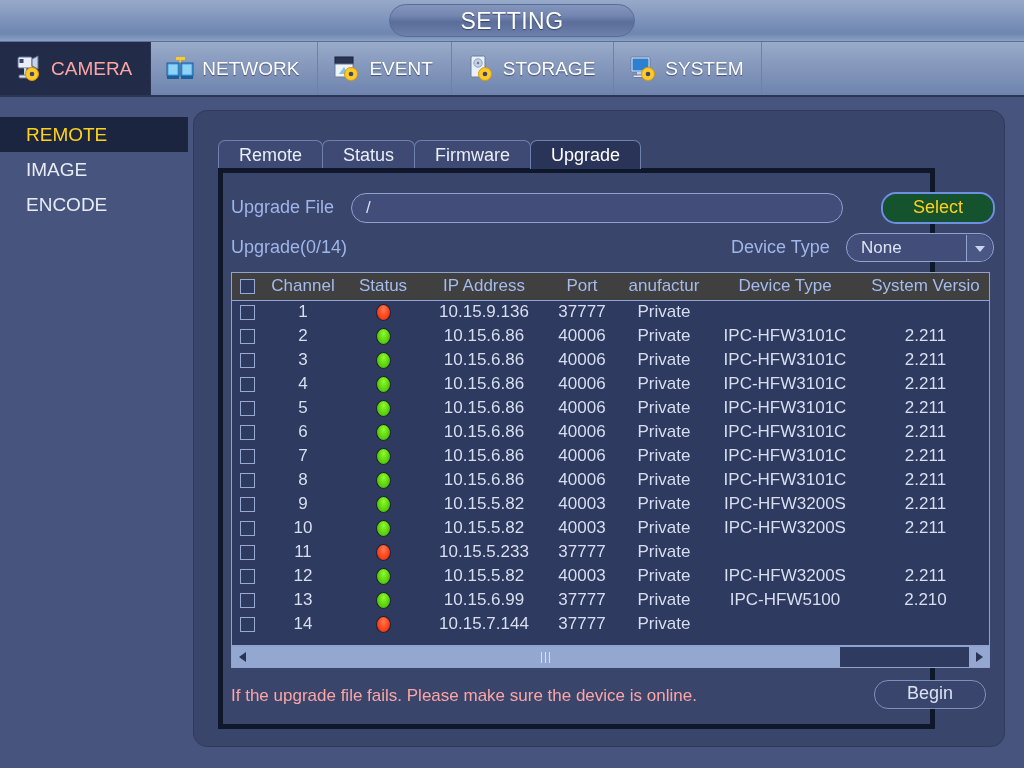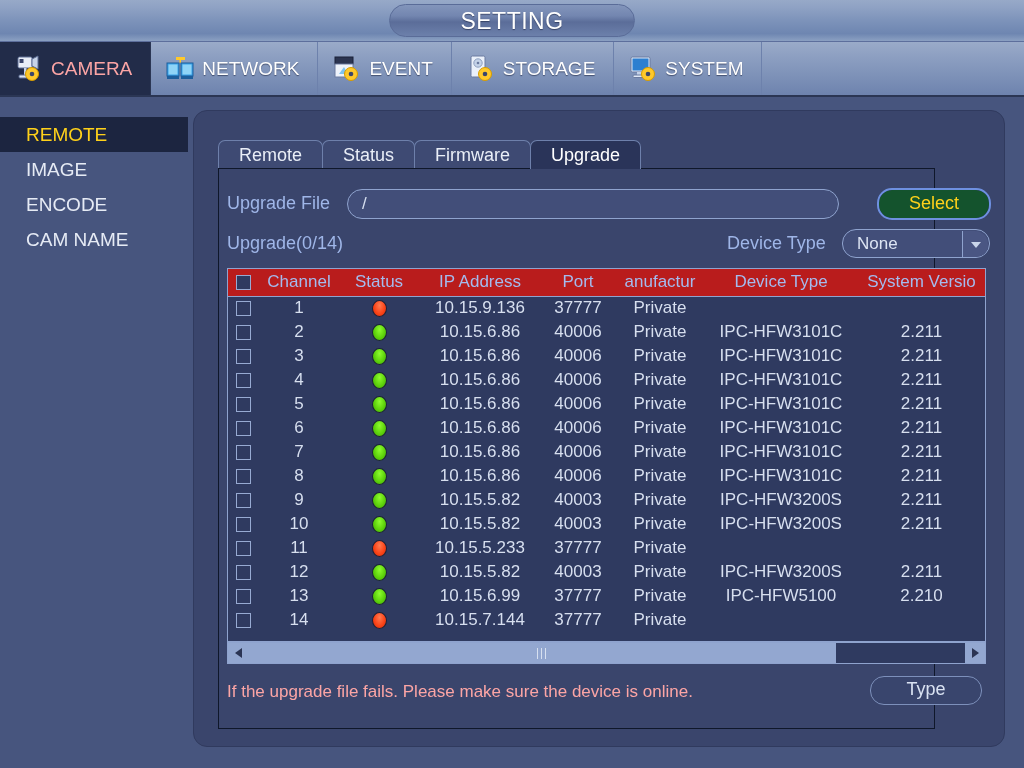--- a/index.html
+++ b/index.html
@@ -95,21 +95,21 @@
   }
   .subtab.active {
     background: #2a3459;
     color: #ffffff;
     position: relative; z-index: 3;
   }
 
   .tabbody {
     position: absolute; left: 24px; top: 57px; width: 717px; height: 561px;
     background: #3a456c;
-    border: 1px solid #0f172a;
+    border: 5px solid #0f172a;
   }
 
   
   .row-upgfile { position: absolute; left: 8px; top: 20px; width: 759px; height: 30px; }
   .lbl { color: #9fb6e8; font-size: 18px; }
   .lbl-upgfile { position: absolute; left: 0; top: 4px; }
   .txtinput {
     position: absolute; left: 120px; top: 0; width: 492px; height: 30px;
     background: #424e79;
     border: 1px solid #8fa3ce;
@@ -172,21 +172,21 @@
     overflow: hidden;
   }
   table.grid { width: 100%; border-collapse: collapse; table-layout: fixed; }
   table.grid th {
     height: 27px;
     font-size: 17px; font-weight: normal;
     color: #a4bbee;
     border-bottom: 1px solid #8fa3ce;
     text-align: center;
     white-space: nowrap; overflow: hidden;
-    background: #b91c1c;
+    background: #404040;
   }
   table.grid td {
     height: 24px;
     font-size: 17px; color: #d7dfef;
     text-align: center;
     white-space: nowrap; overflow: hidden;
     background: #2f3a60;
   }
   .col-chk   { width: 30px; }
   .col-ch    { width: 82px; }
@@ -330,21 +330,20 @@
       <span class="nt-label">SYSTEM</span>
     </div>
 
     <div class="navtab navfill"></div>
   </div>
 
   <div class="sidebar">
     <div class="side-item active">REMOTE</div>
     <div class="side-item">IMAGE</div>
     <div class="side-item">ENCODE</div>
-    <div class="side-item">CAM NAME</div>
   </div>
 
   <div class="panel">
 
     <div class="subtabs">
       <div class="subtab">Remote</div>
       <div class="subtab">Status</div>
       <div class="subtab">Firmware</div>
       <div class="subtab active">Upgrade</div>
     </div>
@@ -549,17 +548,17 @@
             <span class="hs-grip"></span>
             <span class="hs-grip"></span>
           </div>
         </div>
         <div class="hs-btn right">
             <i></i>
           </div>
       </div>
 
       <div class="footnote">If the upgrade file fails. Please make sure the device is online.</div>
-      <div class="btn btn-begin">Type</div>
+      <div class="btn btn-begin">Begin</div>
 
     </div>
   </div>
 </div>
 
 </body></html>

